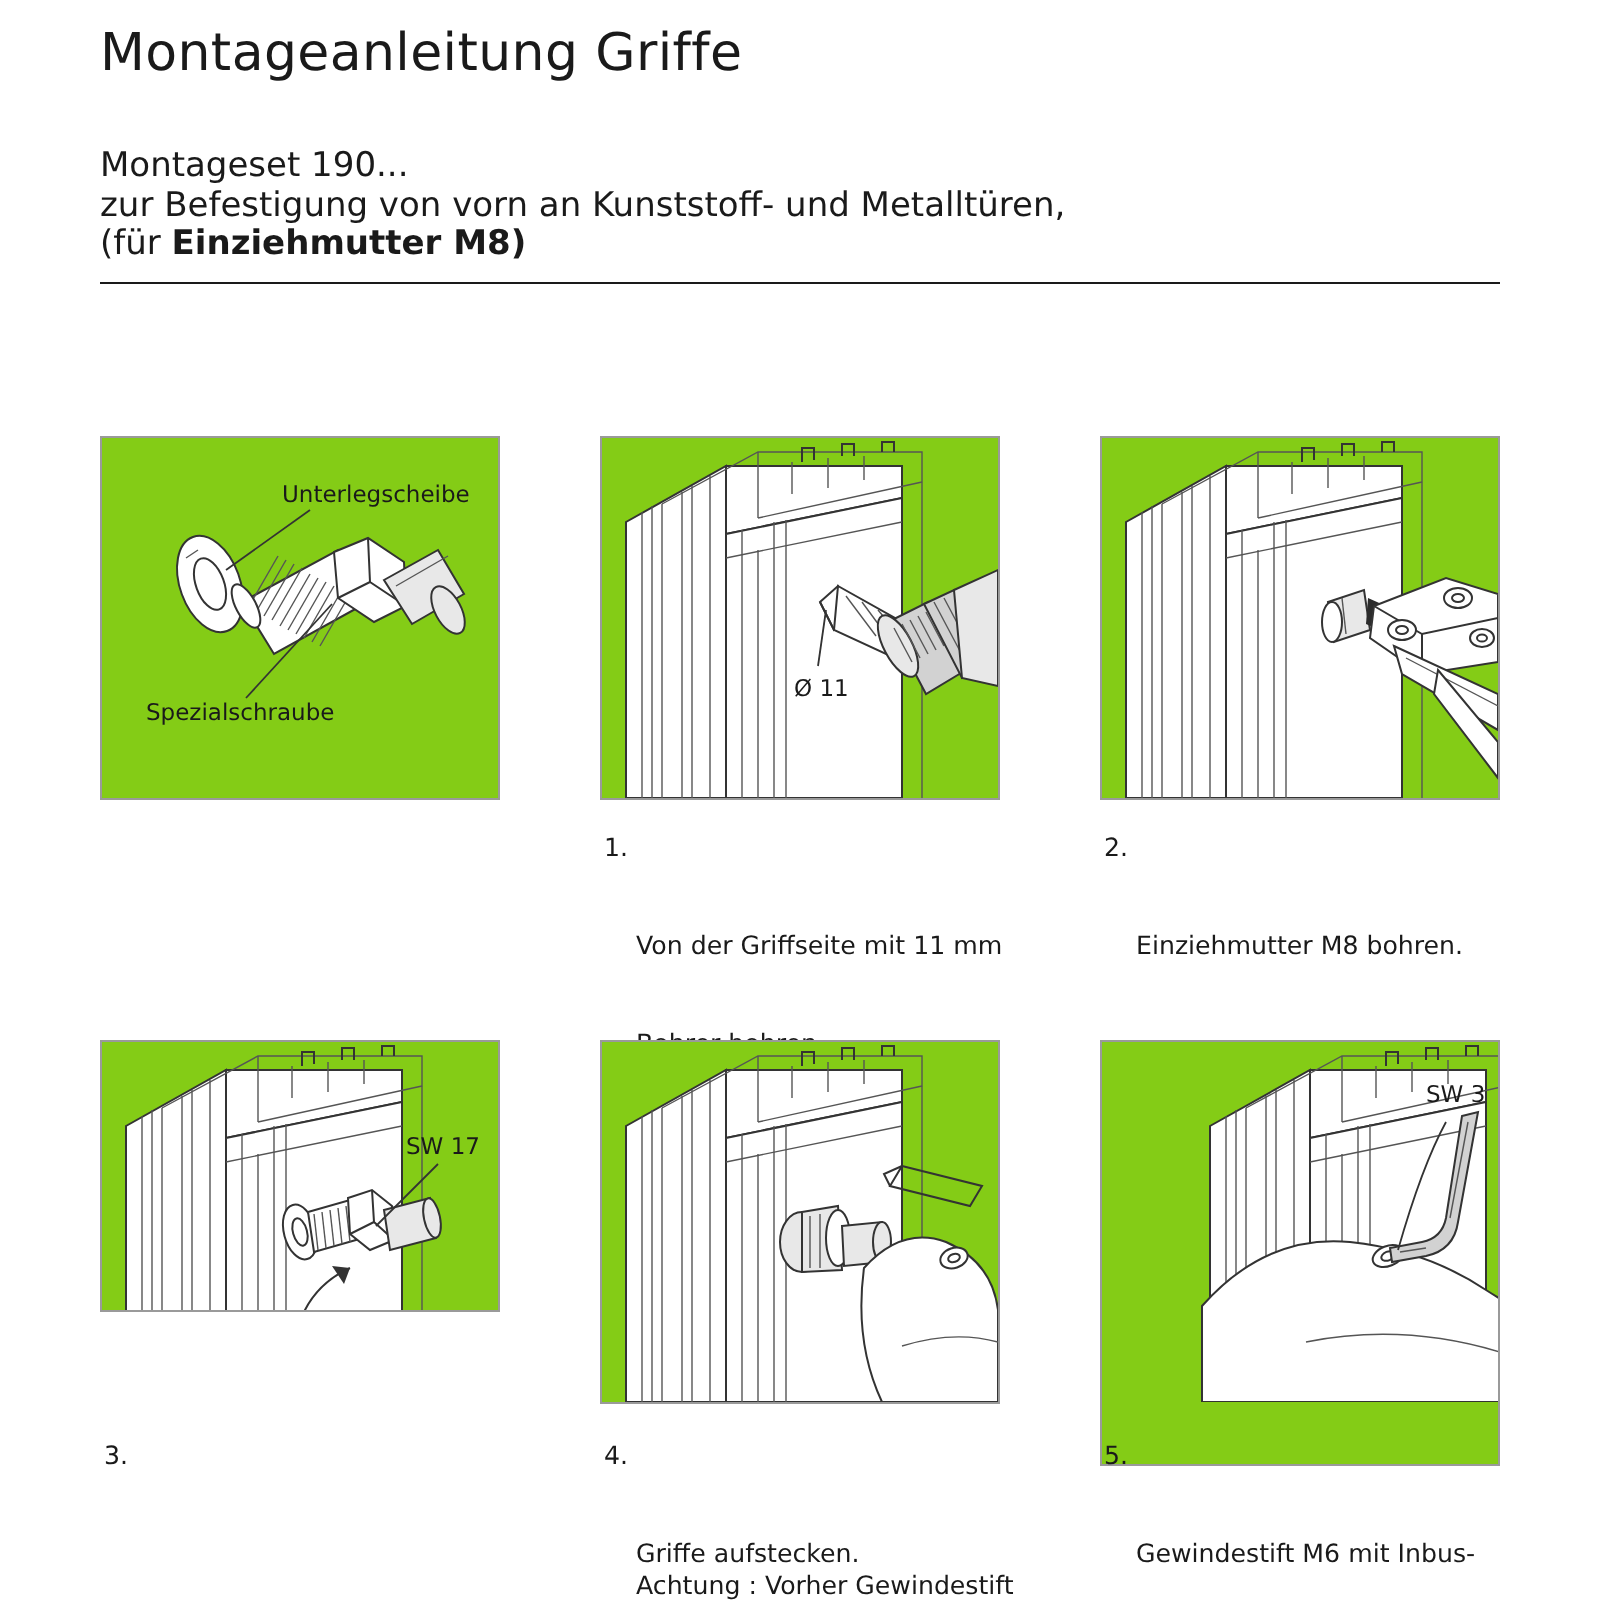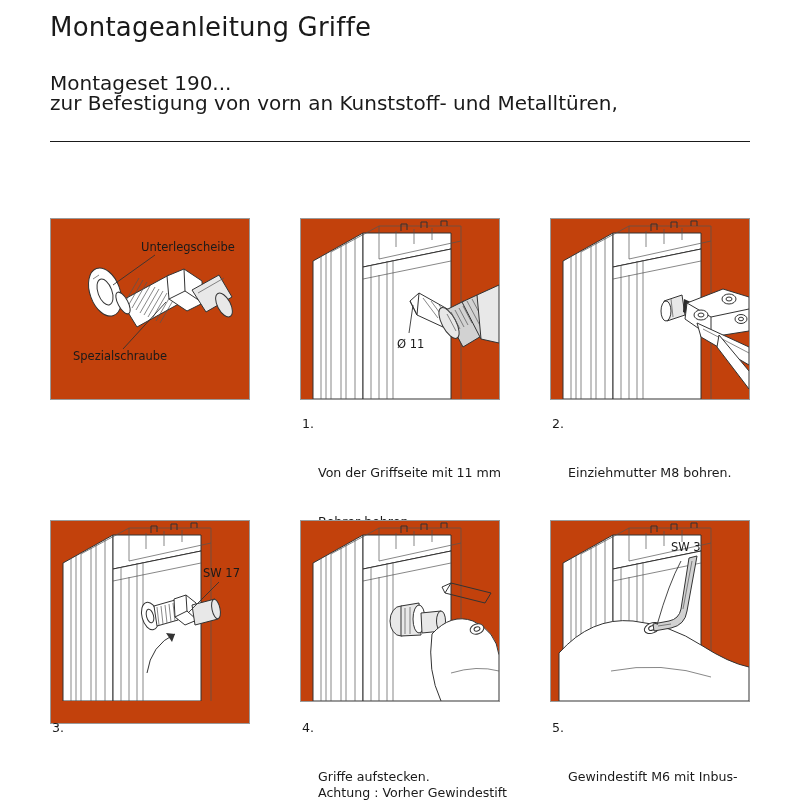--- a/index.html
+++ b/index.html
@@ -28,41 +28,41 @@
     top: 12px;
     font-size: 26px;
     font-weight: 400;
     letter-spacing: 0.2px;
     white-space: nowrap;
   }
   .subtitle-block {
     position: absolute;
     left: 50px;
     top: 74px;
-    font-size: 20px;
+    font-size: 17px;
     line-height: 19.5px;
     white-space: nowrap;
   }
   .subtitle-block .bold-part {
     font-weight: 700;
   }
   .header-rule {
     position: absolute;
     left: 50px;
     top: 141px;
     width: 700px;
     height: 0;
     border-top: 1.6px solid #1a1a1a;
   }
 
   
   .panel {
     position: absolute;
     border: 1px solid #9a9a9a;
-    background: #c2410c;
+    background: #84cc16;
     box-sizing: border-box;
     overflow: hidden;
   }
   .panel svg { display: block; }
 
   .caption {
     position: absolute;
     font-size: 12.6px;
     line-height: 16.4px;
     white-space: pre;
@@ -100,20 +100,21 @@
 </head>
 <body>
 
 <div class="page">
 
   <div class="doc-title">Montageanleitung Griffe</div>
 
   <div class="subtitle-block">
     <div>Montageset 190...</div>
     <div>zur Befestigung von vorn an Kunststoff- und Metalltüren,</div>
+    <div><span>(für </span><span class="bold-part">Einziehmutter M8)</span></div>
   </div>
 
   <div class="header-rule"></div>
 
   <div class="panel" style="left:50px; top:218px; width:200px; height:182px;">
     <svg width="198" height="180" viewBox="0 0 198 180">
 
       <g>
         <ellipse class="fillw" cx="54" cy="73" rx="15" ry="25" transform="rotate(-20 54 73)"></ellipse>
         <ellipse class="ln" cx="54" cy="73" rx="7" ry="13.5" transform="rotate(-20 54 73)"></ellipse>
@@ -290,21 +291,21 @@
     <span class="num">1.</span>
     <span class="body">Von der Griffseite mit 11 mm</span>
     <span class="body">Bohrer bohren.</span>
   </div>
 
   <div class="caption" style="left:552px; top:416px; width:200px;">
     <span class="num">2.</span>
     <span class="body">Einziehmutter M8 bohren.</span>
   </div>
 
-  <div class="panel" style="left:50px; top:520px; width:200px; height:204px;">
+  <div class="panel" style="left:50px; top:520px; width:200px; height:136px;">
     <svg width="198" height="180" viewBox="0 0 198 180">
 
       <g>
         <path class="fillw" d="M12 42 L62 14 L62 180 L12 180 Z"></path>
         <path class="fillw" d="M62 14 L150 14 L150 30 L62 48 Z"></path>
         <path class="fillw" d="M62 48 L150 30 L150 180 L62 180 Z"></path>
         <path class="ln-t" d="M30 33 L78 7 L160 7 L160 22"></path>
         <path class="ln-t" d="M78 7 L78 40"></path>
         <path class="ln-t" d="M30 33 L30 180"></path>
         <path class="ln-t" d="M160 22 L160 180"></path>
@@ -406,21 +407,21 @@
         <ellipse class="ln" cx="176" cy="108" rx="3" ry="2" transform="rotate(-18 176 108)"></ellipse>
       </g>
 
       <g>
         <path class="ln" d="M150 62 L190 72 L184 82 L144 72 Z"></path>
         <path class="ln" d="M150 62 L141 66 L144 72"></path>
       </g>
     </svg>
   </div>
 
-  <div class="panel" style="left:550px; top:520px; width:200px; height:182px;">
+  <div class="panel" style="left:550px; top:520px; width:200px; height:213px;padding-left:42px;">
     <svg width="198" height="180" viewBox="0 0 198 180">
 
       <g>
         <path class="fillw" d="M12 42 L62 14 L62 180 L12 180 Z"></path>
         <path class="fillw" d="M62 14 L150 14 L150 30 L62 48 Z"></path>
         <path class="fillw" d="M62 48 L150 30 L150 180 L62 180 Z"></path>
         <path class="ln-t" d="M30 33 L78 7 L160 7 L160 22"></path>
         <path class="ln-t" d="M78 7 L78 40"></path>
         <path class="ln-t" d="M30 33 L30 180"></path>
         <path class="ln-t" d="M160 22 L160 180"></path>

